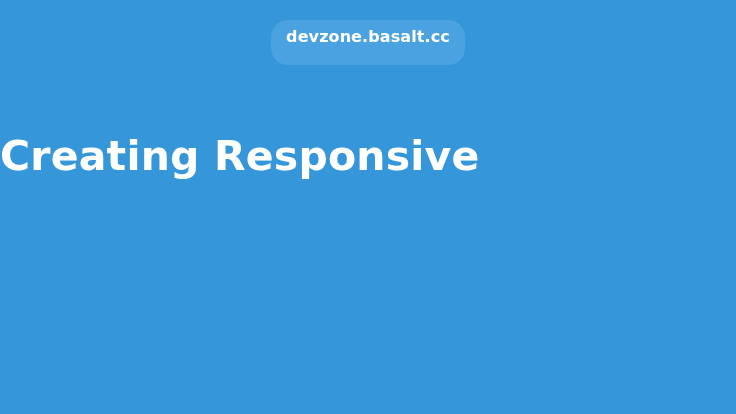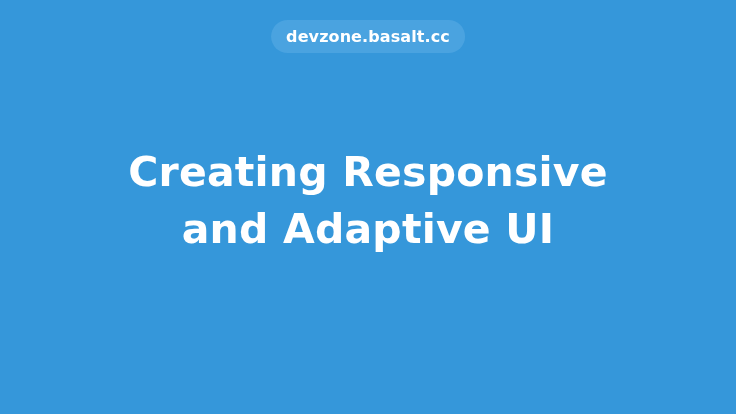--- a/index.html
+++ b/index.html
@@ -12,49 +12,47 @@
       background: #3597da;
       position: relative;
       overflow: hidden;
       font-family: "DejaVu Sans", "Liberation Sans", sans-serif;
     }
     .site-pill {
       position: absolute;
       left: 50%;
       top: 20px;
       transform: translateX(-50%);
-      height: 33px;
+      height: 45px;
       padding: 0 15px;
       border-radius: 17px;
       background: #4aa3e0;
       color: #ffffff;
       font-size: 16px;
       font-weight: bold;
       line-height: 33px;
       white-space: nowrap;
       letter-spacing: 0.1px;
     }
     .title {
       position: absolute;
       left: 0;
       right: 0;
       top: 128px;
-      margin: 16px;
-      text-align: center;
+      margin: 0;
       color: #ffffff;
       font-size: 41px;
       font-weight: bold;
       line-height: 57px;
       letter-spacing: 0.2px;
     }
     .title span {
       display: block;
     }
   </style>
 </head>
 <body>
 
 <div class="site-pill">devzone.basalt.cc</div>
 
 <h1 class="title">
   <span>Creating Responsive</span>
-  <span>and Adaptive UI</span>
 </h1>
 
 </body></html>

